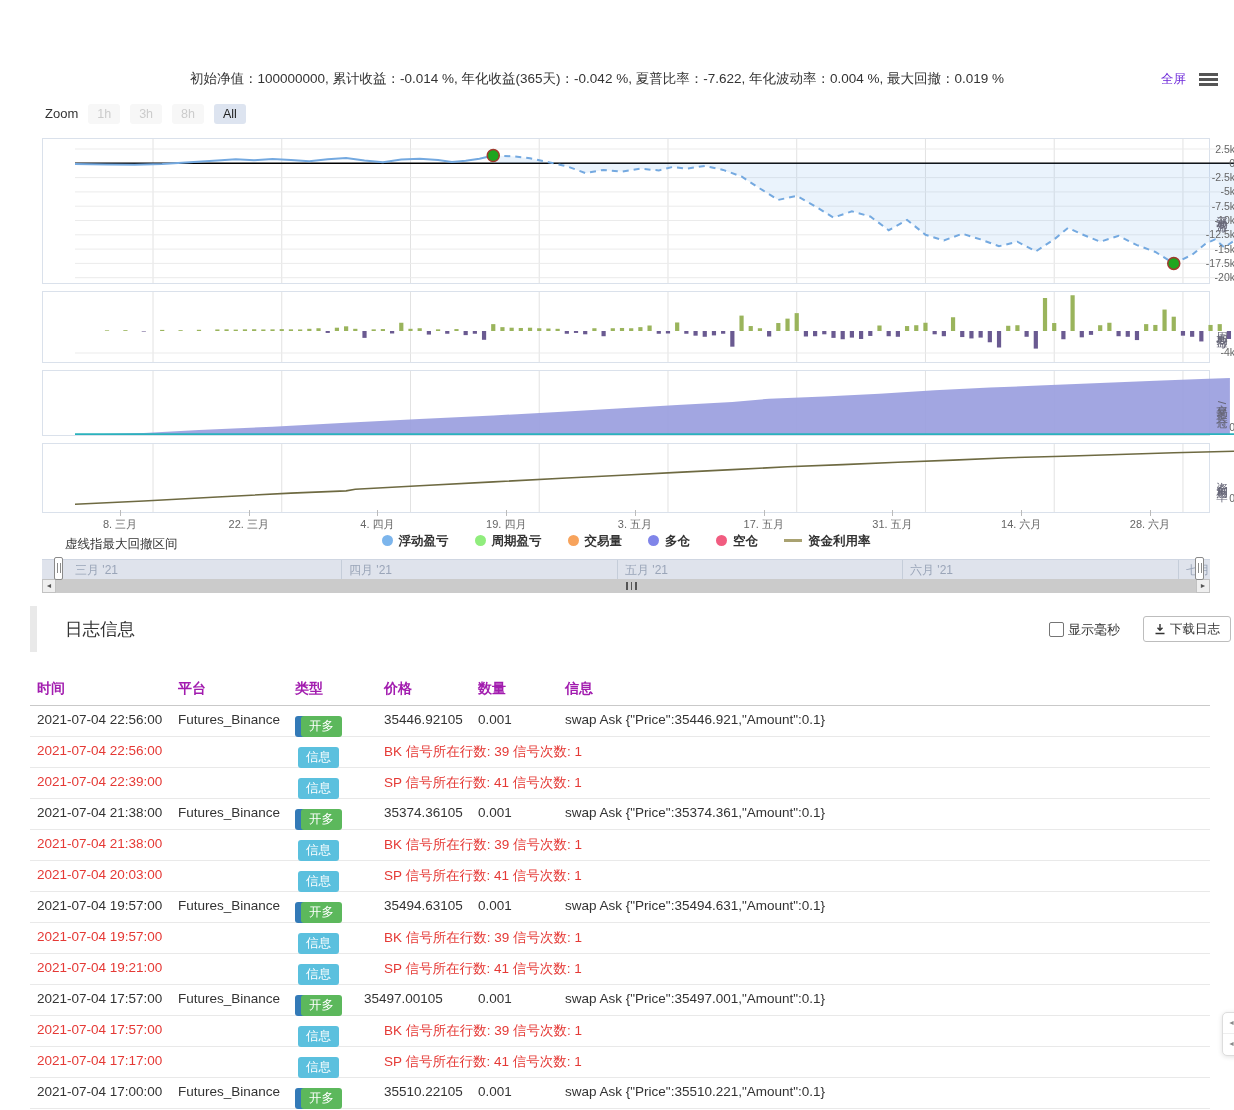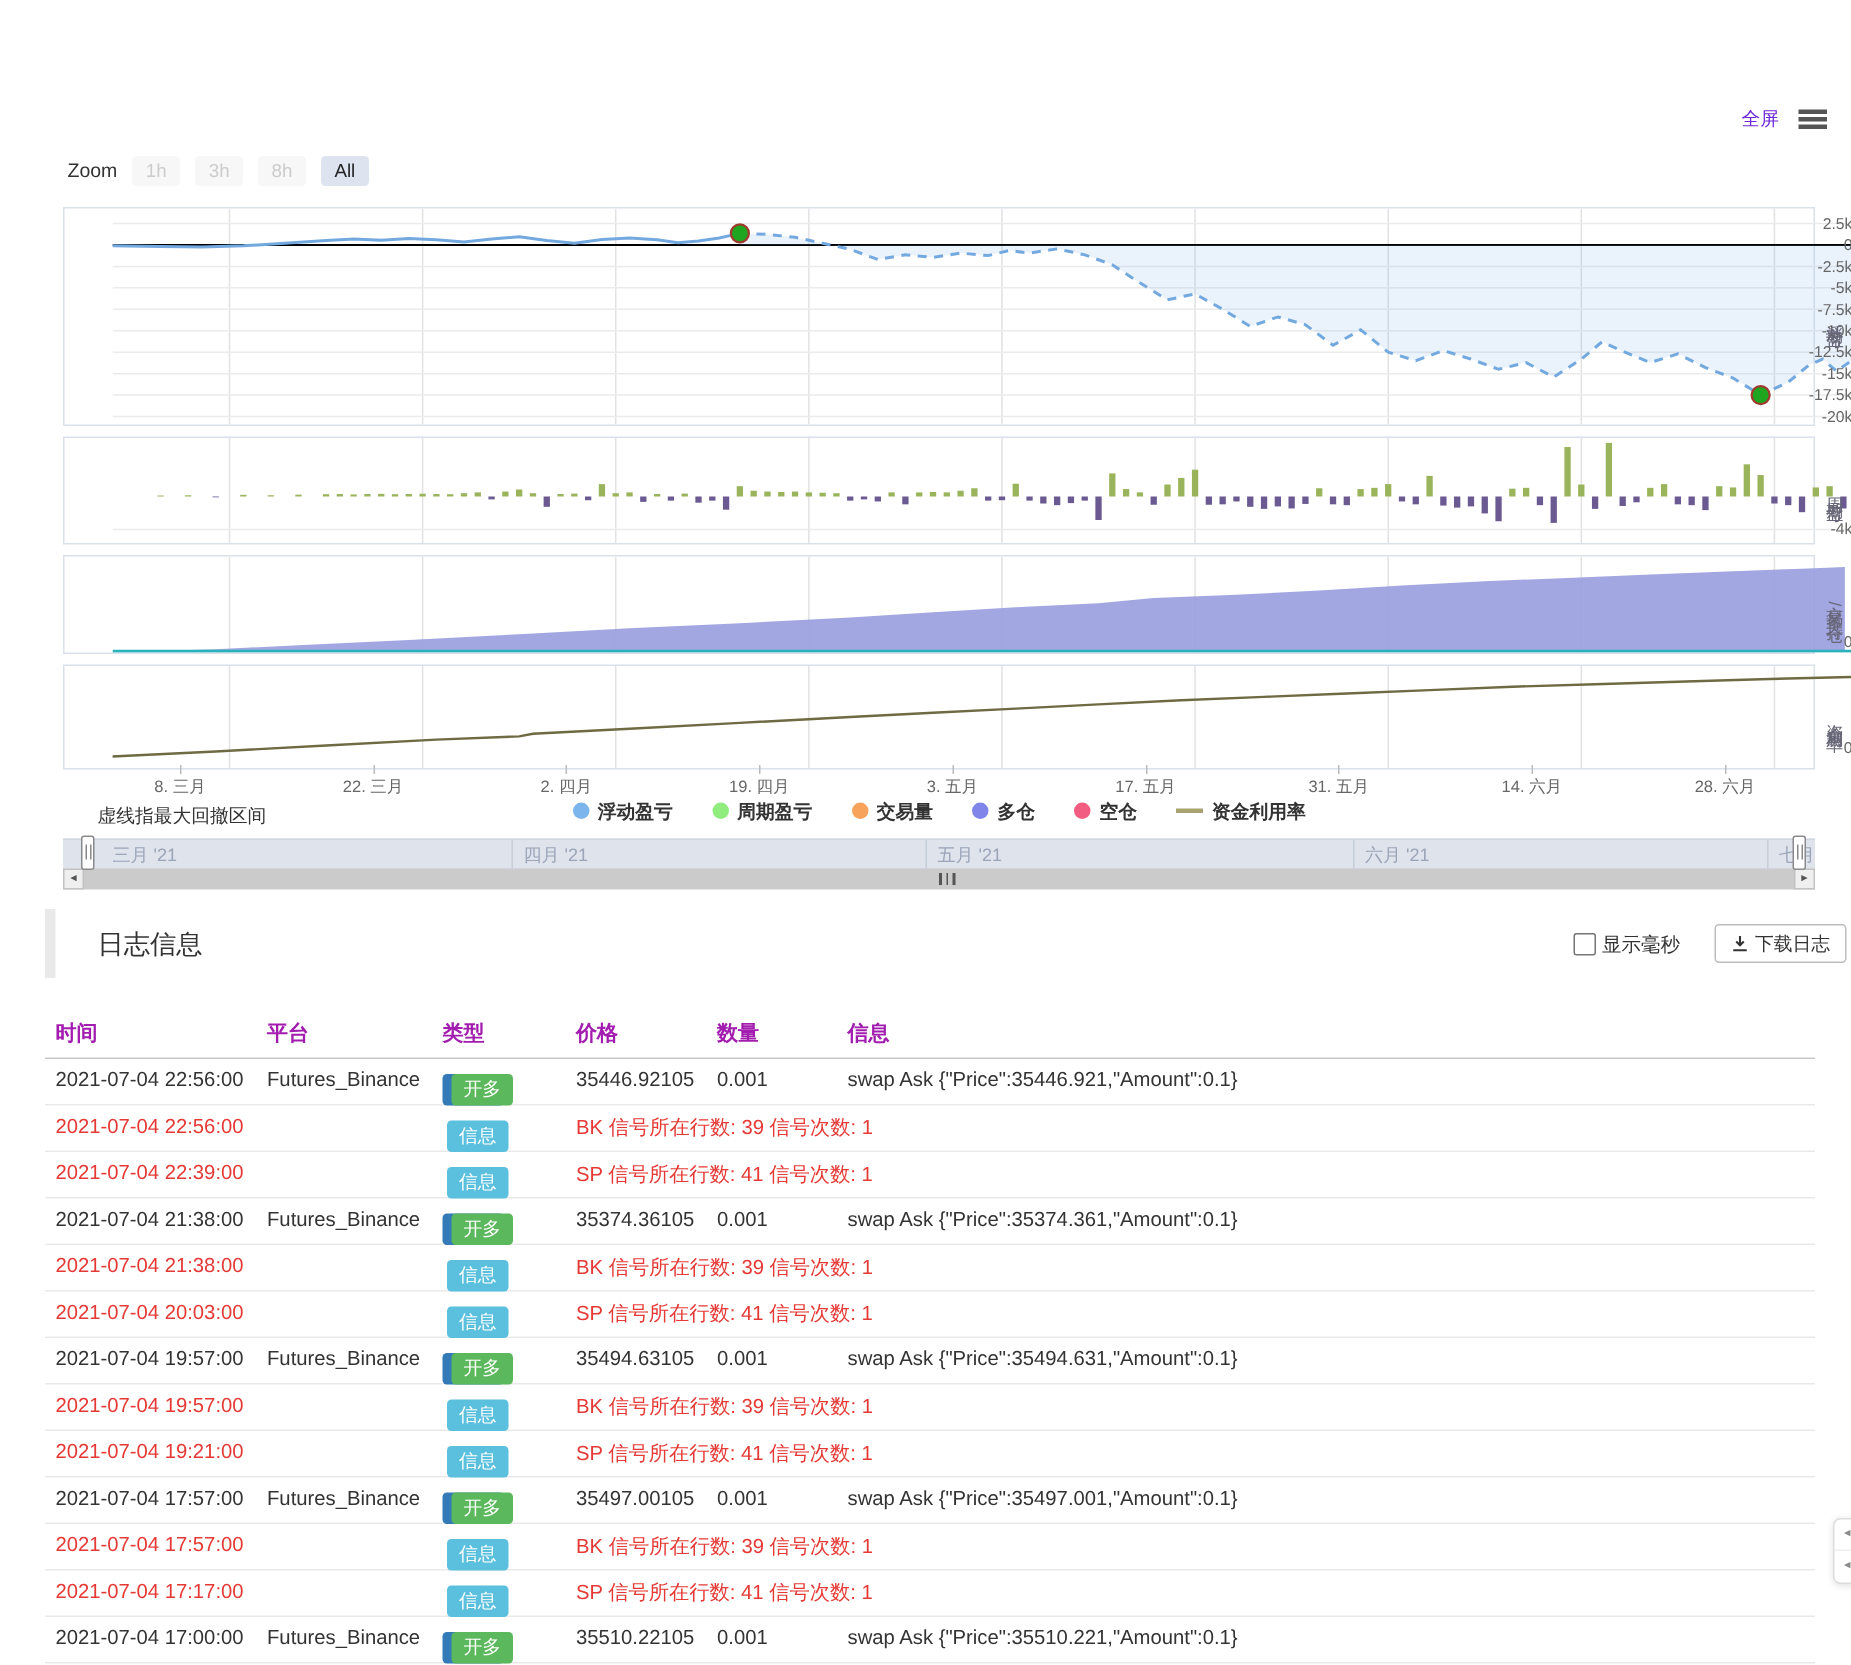--- a/index.html
+++ b/index.html
@@ -64,20 +64,21 @@
            border-radius:5px;box-shadow:0 1px 5px rgba(0,0,0,.12);}
   #fwidget div{height:20px;border-bottom:1px solid #eee;font-size:7px;color:#888;line-height:20px;padding-left:5px;cursor:pointer;}
   svg text{font-family:"Liberation Sans","DejaVu Sans",sans-serif;}
 </style>
 </head>
 <body>
 
 <div id="app">
 
 
+  <div id="stats">初始净值：100000000, 累计收益：-0.014 %, 年化收益(365天)：-0.042 %, 夏普比率：-7.622, 年化波动率：0.004 %, 最大回撤：0.019 %</div>
   <div id="fullscreen">全屏</div>
   <div id="burger">
       <span></span>
       <span></span>
       <span></span>
     </div>
 
   <div id="zoomrow">
     <span>Zoom</span><span id="zbtns"><span class="zbtn">1h</span><span class="zbtn">3h</span><span class="zbtn">8h</span><span class="zbtn active">All</span></span>
   </div>
@@ -403,21 +404,21 @@
         </span>
         <span class="red" style="left: 354px;">SP 信号所在行数: 41 信号次数: 1</span>
       </div>
       <div class="trow" style="top: 984px;">
         <span style="left: 7px;">2021-07-04 17:57:00</span>
         <span style="left: 148px;">Futures_Binance</span>
         <span style="left: 265px; top: 4px;">
           <span class="badge" style="background: rgb(51, 122, 183);">买入</span>
           <span class="badge" style="background: rgb(92, 184, 92); margin-left: 6px;">开多</span>
         </span>
-        <span style="left: 354px;">35497.00105</span>
+        <span style="left: 334px;">35497.00105</span>
         <span style="left: 448px;">0.001</span>
         <span style="left: 535px;">swap Ask {"Price":35497.001,"Amount":0.1}</span>
       </div>
       <div class="trow" style="top: 1015px;">
         <span class="red" style="left: 7px;">2021-07-04 17:57:00</span>
         <span style="left: 268px; top: 4px;">
           <span class="badge" style="background: rgb(91, 192, 222);">信息</span>
         </span>
         <span class="red" style="left: 354px;">BK 信号所在行数: 39 信号次数: 1</span>
       </div>
@@ -448,21 +449,21 @@
 
 <div class="ytitle" style="top: 171px; height: 80px; text-align: center;">浮动盈亏</div>
     <div class="ytitle" style="top: 287px; height: 80px; text-align: center;">周期盈亏</div>
     <div class="ytitle" style="top: 363px; height: 80px; text-align: center;">交易量/持仓</div>
     <div class="ytitle" style="top: 438px; height: 80px; text-align: center;">资金利用率</div>
     <div class="xtick" style="left: 120px;"></div>
     <div class="xlab" style="left: 120px;">8. 三月</div>
     <div class="xtick" style="left: 248.744px;"></div>
     <div class="xlab" style="left: 248.744px;">22. 三月</div>
     <div class="xtick" style="left: 377.488px;"></div>
-    <div class="xlab" style="left: 377.488px;">2. 四月</div>
+    <div class="xlab" style="left: 377.488px;">4. 四月</div>
     <div class="xtick" style="left: 506.232px;"></div>
     <div class="xlab" style="left: 506.232px;">19. 四月</div>
     <div class="xtick" style="left: 634.976px;"></div>
     <div class="xlab" style="left: 634.976px;">3. 五月</div>
     <div class="xtick" style="left: 763.72px;"></div>
     <div class="xlab" style="left: 763.72px;">17. 五月</div>
     <div class="xtick" style="left: 892.464px;"></div>
     <div class="xlab" style="left: 892.464px;">31. 五月</div>
     <div class="xtick" style="left: 1021.21px;"></div>
     <div class="xlab" style="left: 1021.21px;">14. 六月</div>

